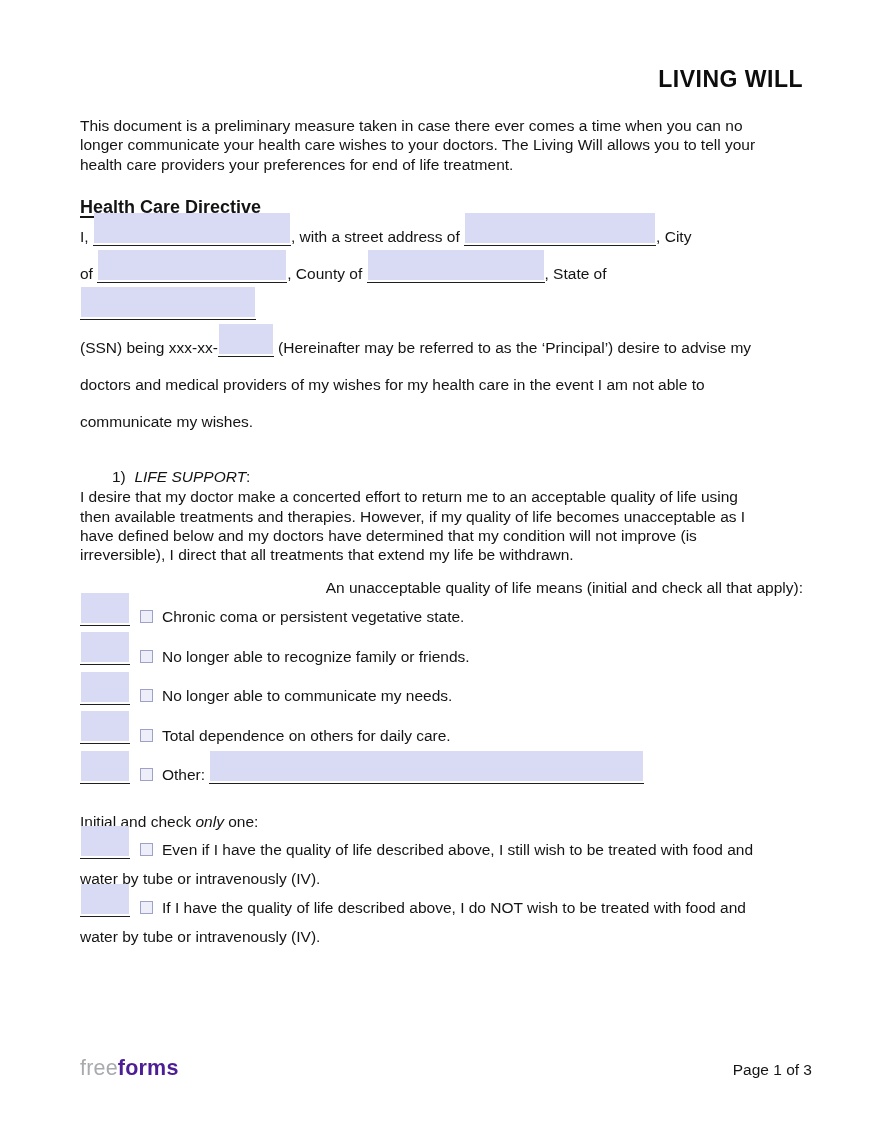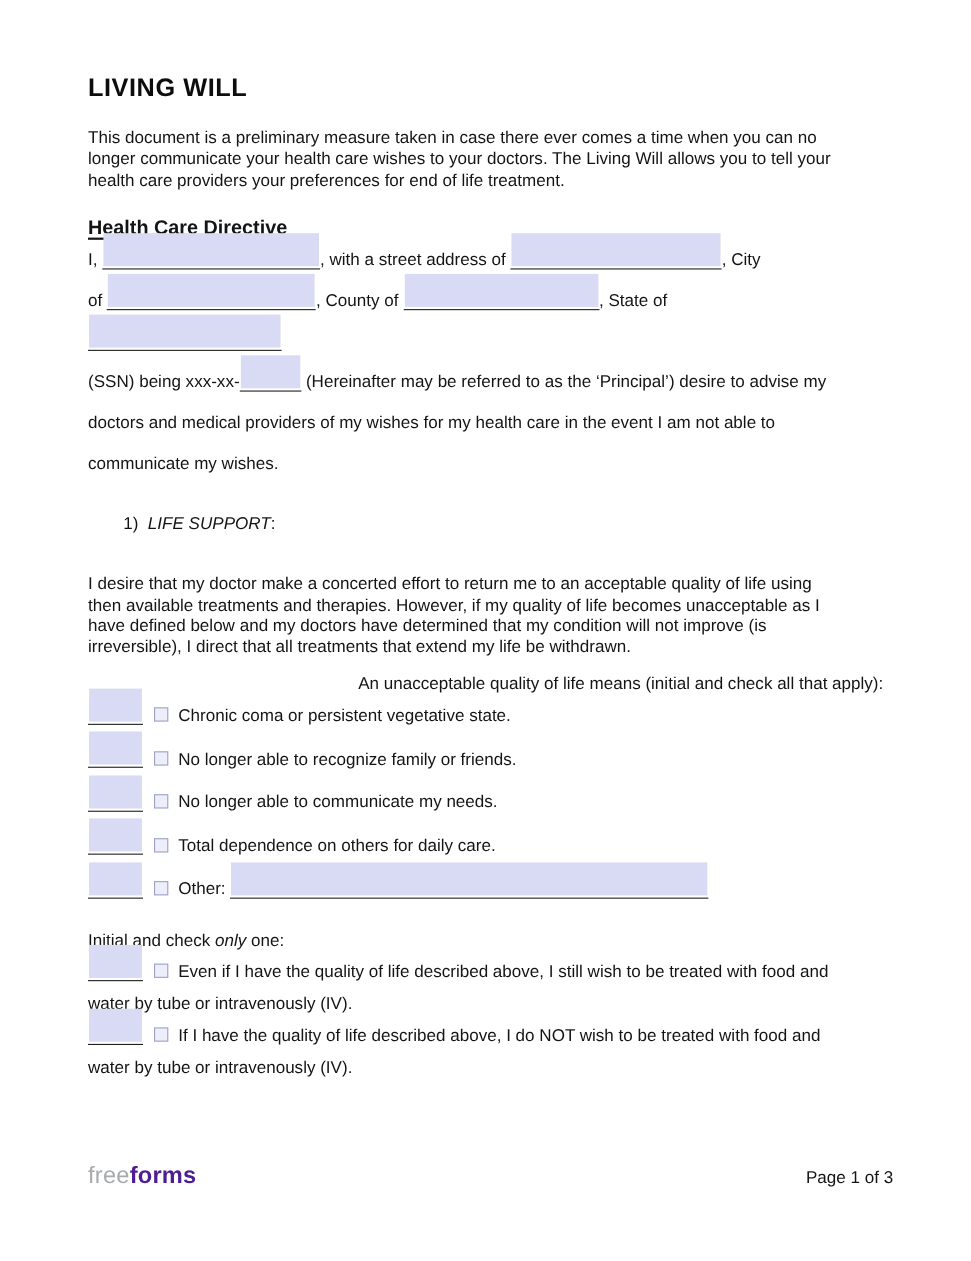--- a/index.html
+++ b/index.html
@@ -11,27 +11,27 @@
     font-family:"Liberation Sans", sans-serif;
     color:#141414;
     font-size:15.5px;
     overflow:hidden;
     box-sizing:border-box;
     padding:0 80px;
   }
   .title{
     margin:0;
     padding-top:66px;
-    text-align:left;
+    text-align:right;
     font-size:23px;
     font-weight:700;
     letter-spacing:.5px;
     color:#0d0d0d;
   }
-  .para{line-height:19.4px;margin-top:34px;}
+  .para{line-height:19.4px;}
   .intro{margin-top:23px;}
   .pline{white-space:nowrap;}
   
   .blank{
     display:inline-block;
     height:5px;
     border-bottom:1.9px solid #1f1f1f;
     vertical-align:-3.5px;
     position:relative;
   }

